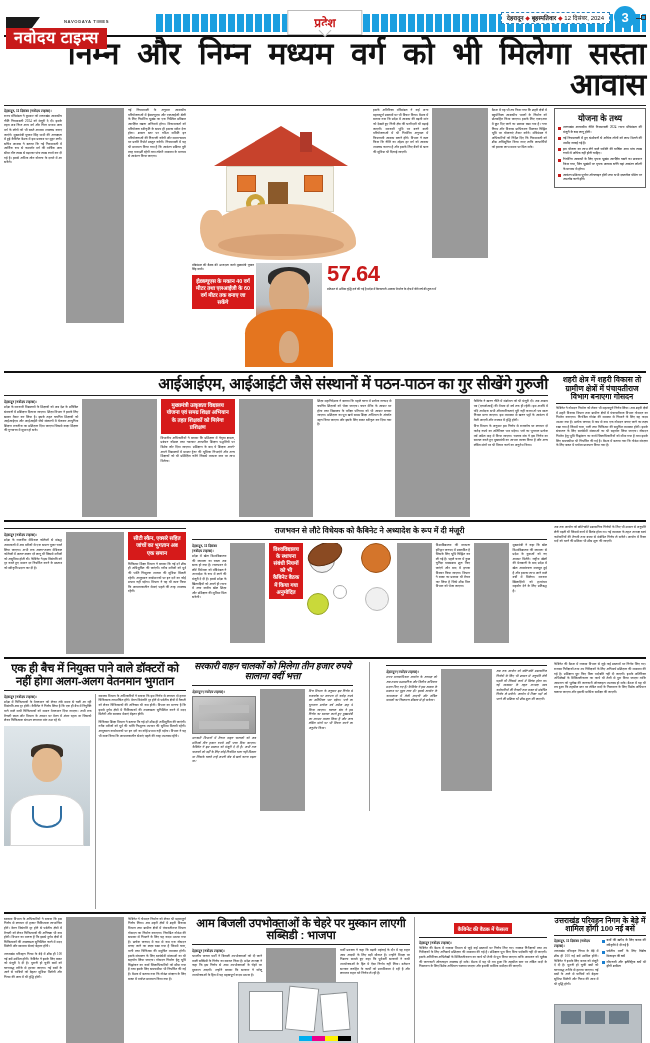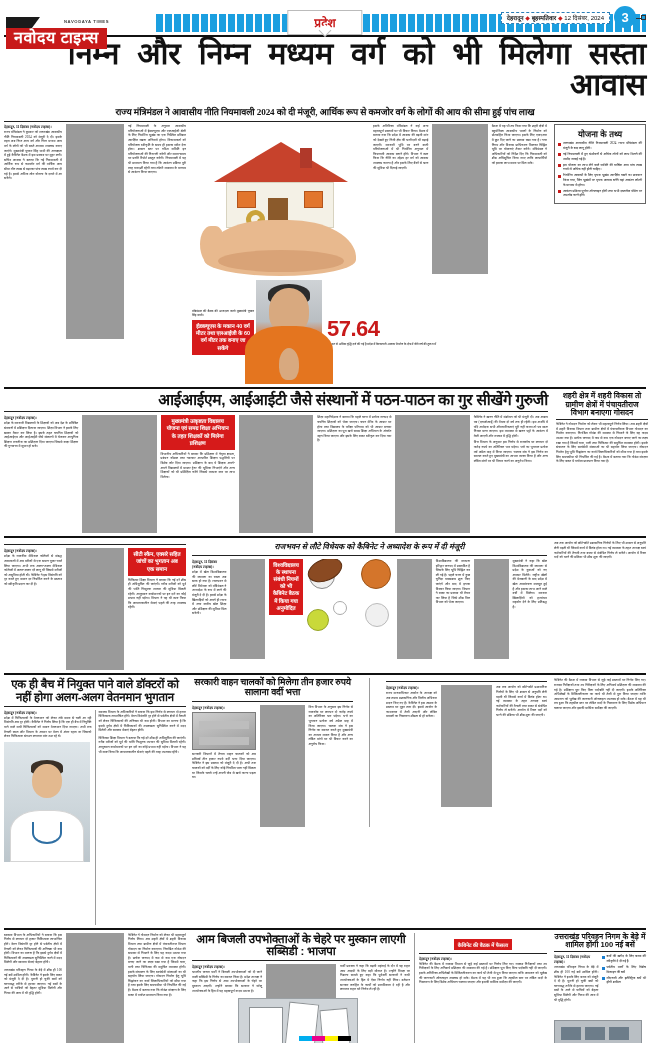--- a/index.html
+++ b/index.html
@@ -56,21 +56,21 @@
   
   .h2 { font-size:15.5px; font-weight:bold; text-align:center; line-height:1.04;
         font-family:"Liberation Sans",sans-serif; letter-spacing:-.3px; }
   .h3 { font-size:11.5px; font-weight:bold; text-align:center; line-height:1.06;
         font-family:"Liberation Sans",sans-serif; letter-spacing:-.2px; }
   .h4 { font-size:9.2px; font-weight:bold; text-align:center; line-height:1.08;
         font-family:"Liberation Sans",sans-serif; letter-spacing:-.2px; }
   .h5 { font-size:7.6px; font-weight:bold; text-align:center; line-height:1.1;
         font-family:"Liberation Sans",sans-serif; }
   .subhead { font-size:7.8px; font-weight:bold; text-align:center; line-height:1.1;
-             font-family:"Liberation Sans",sans-serif;font-style:italic; }
+             font-family:"Liberation Sans",sans-serif; }
 
   
   .main-row { display:flex; gap:0; }
   .lead-left { width:185px; flex:0 0 185px; padding-right:3px; }
   .lead-mid  { flex:1; padding:0 3px; position:relative; }
   .lead-right{ width:96px; flex:0 0 96px; padding-left:4px; }
 
   .cols2 { display:flex; gap:4px; }
   .cols4 { display:flex; gap:4px; }
   .cols2>div,.cols3>div,.cols4>div { flex:1; }
@@ -194,21 +194,20 @@
       <span class="loc">बृहस्पतिवार</span>
       <span class="dot">◆</span>
       <span>12 दिसंबर, 2024</span>
     </div>
     <div class="pagenum">3</div>
     <div class="pin"></div>
   </div>
   <div class="rule-hd"></div>
 
   <div class="lead-h1">निम्न और निम्न मध्यम वर्ग को भी मिलेगा सस्ता आवास</div>
-  <div class="lead-sub">राज्य मंत्रिमंडल ने आवासीय नीति नियमावली 2024 को दी मंजूरी, आर्थिक रूप से कमजोर वर्ग के लोगों की आय की सीमा हुई पांच लाख</div>
   <div class="rule-thin"></div>
 
   <div class="main-row" style="margin-top:2px;">
 
     <div class="lead-left">
       <div class="cols2" style="height:215px; overflow:hidden;">
         <div>
           <div class="byline">देहरादून, 11 दिसंबर (नवोदय टाइम्स)।</div>
           <div class="body-txt">राज्य मंत्रिमंडल ने बुधवार को उत्तराखंड आवासीय नीति नियमावली 2024 को मंजूरी दे दी। इसके तहत अब निम्न आय वर्ग और निम्न मध्यम आय वर्ग के लोगों को भी सस्ते आवास उपलब्ध कराए जाएंगे। मुख्यमंत्री पुष्कर सिंह धामी की अध्यक्षता में हुई कैबिनेट बैठक में इस प्रस्ताव पर मुहर लगी। सचिव आवास ने बताया कि नई नियमावली में आर्थिक रूप से कमजोर वर्ग की वार्षिक आय सीमा तीन लाख से बढ़ाकर पांच लाख रुपये कर दी गई है। इससे अधिक लोग योजना के दायरे में आ सकेंगे।</div>
         </div>
@@ -244,21 +243,21 @@
               <div class="body-txt">इसके अतिरिक्त मंत्रिमंडल ने कई अन्य महत्वपूर्ण प्रस्तावों पर भी विचार किया। बैठक में बताया गया कि प्रदेश में आवास की बढ़ती मांग को देखते हुए निजी क्षेत्र की भागीदारी भी बढ़ाई जाएगी। सरकारी भूमि पर बनने वाली परियोजनाओं में भी निर्धारित अनुपात में किफायती आवास बनाने होंगे। विभाग ने स्पष्ट किया कि नीति का उद्देश्य हर वर्ग को आवास उपलब्ध कराना है और इसके लिए बैंकों से ऋण की सुविधा भी दिलाई जाएगी।</div>
             </div>
             <div class="sep"></div>
             <div>
               <div class="body-txt">बैठक में यह भी तय किया गया कि शहरी क्षेत्रों में बहुमंजिला आवासीय भवनों के निर्माण को प्रोत्साहित किया जाएगा। इसके लिए एफएआर में छूट दिए जाने का प्रस्ताव रखा गया है। नगर निगम और विकास प्राधिकरण मिलकर चिह्नित भूमि पर योजनाएं तैयार करेंगे। मंत्रिमंडल ने अधिकारियों को निर्देश दिए कि नियमावली को शीघ्र अधिसूचित किया जाए ताकि लाभार्थियों को इसका लाभ समय पर मिल सके।</div>
             </div>
           </div>
         </div>
       </div>
 
-      <div style="display:flex; margin-top:3px; height:105px; overflow:hidden;align-items:center;">
+      <div style="display:flex; margin-top:3px; height:105px; overflow:hidden;">
         <div style="width:62px;flex:0 0 62px;">
           <div class="tiny">मंत्रिमंडल की बैठक की अध्यक्षता करते मुख्यमंत्री पुष्कर सिंह धामी।</div>
           <div class="redbox" style="margin-top:3px;">ईडब्ल्यूएस के मकान 40 वर्ग मीटर तथा एलआईजी के 60 वर्ग मीटर तक बनाए जा सकेंगे</div>
         </div>
         <div style="width:70px;flex:0 0 70px;padding:0 2px;">
           <div class="cm-photo" style="width:66px;height:104px;">
             <div class="cm-hair"></div>
             <div class="cm-head"></div>
             <div class="cm-body"></div>
             <div class="cm-hands"></div>
@@ -391,21 +390,21 @@
         </div>
         <div class="sep"></div>
         <div style="flex:1;">
           <div class="body-txt">स्वास्थ्य विभाग के अधिकारियों ने बताया कि इस निर्णय से लगभग दो हजार चिकित्सक लाभान्वित होंगे। वेतन विसंगति दूर होने से पर्वतीय क्षेत्रों में तैनाती को लेकर चिकित्सकों की अनिच्छा भी कम होगी। विभाग का मानना है कि इससे दुर्गम क्षेत्रों में चिकित्सकों की उपलब्धता सुनिश्चित करने में मदद मिलेगी और स्वास्थ्य सेवाएं बेहतर होंगी।</div>
           <div class="body-txt" style="margin-top:3px;">चिकित्सा शिक्षा विभाग ने बताया कि नई दरें शीघ्र ही अधिसूचित की जाएंगी। गरीब मरीजों को पूर्व की भांति निःशुल्क उपचार की सुविधा मिलती रहेगी। आयुष्मान कार्डधारकों पर इन दरों का कोई प्रभाव नहीं पड़ेगा। विभाग ने यह भी स्पष्ट किया कि आपातकालीन सेवाएं पहले की तरह उपलब्ध रहेंगी।</div>
         </div>
       </div>
     </div>
 
     <div class="lead-mid">
-      <div style="display:flex;gap:16px;">
+      <div style="display:flex;gap:16px;font-style:italic;">
         <div style="flex:1;">
           <div class="h4">सरकारी वाहन चालकों को मिलेगा तीन हजार रुपये सालाना वर्दी भत्ता</div>
           <div class="rule-thin" style="margin:3px 0;"></div>
           <div class="cols2" style="height:122px;overflow:hidden;">
             <div>
               <div class="byline">देहरादून (नवोदय टाइम्स)।</div>
               <div class="cash" style="margin:2px 0;width:64px;height:38px;"></div>
               <div class="body-txt">सरकारी विभागों में तैनात वाहन चालकों को अब प्रतिवर्ष तीन हजार रुपये वर्दी भत्ता दिया जाएगा। कैबिनेट ने इस प्रस्ताव को मंजूरी दे दी है। अभी तक चालकों को वर्दी के लिए कोई नियमित भत्ता नहीं मिलता था जिसके चलते उन्हें अपनी जेब से खर्च करना पड़ता था।</div>
             </div>
             <div class="sep"></div>

